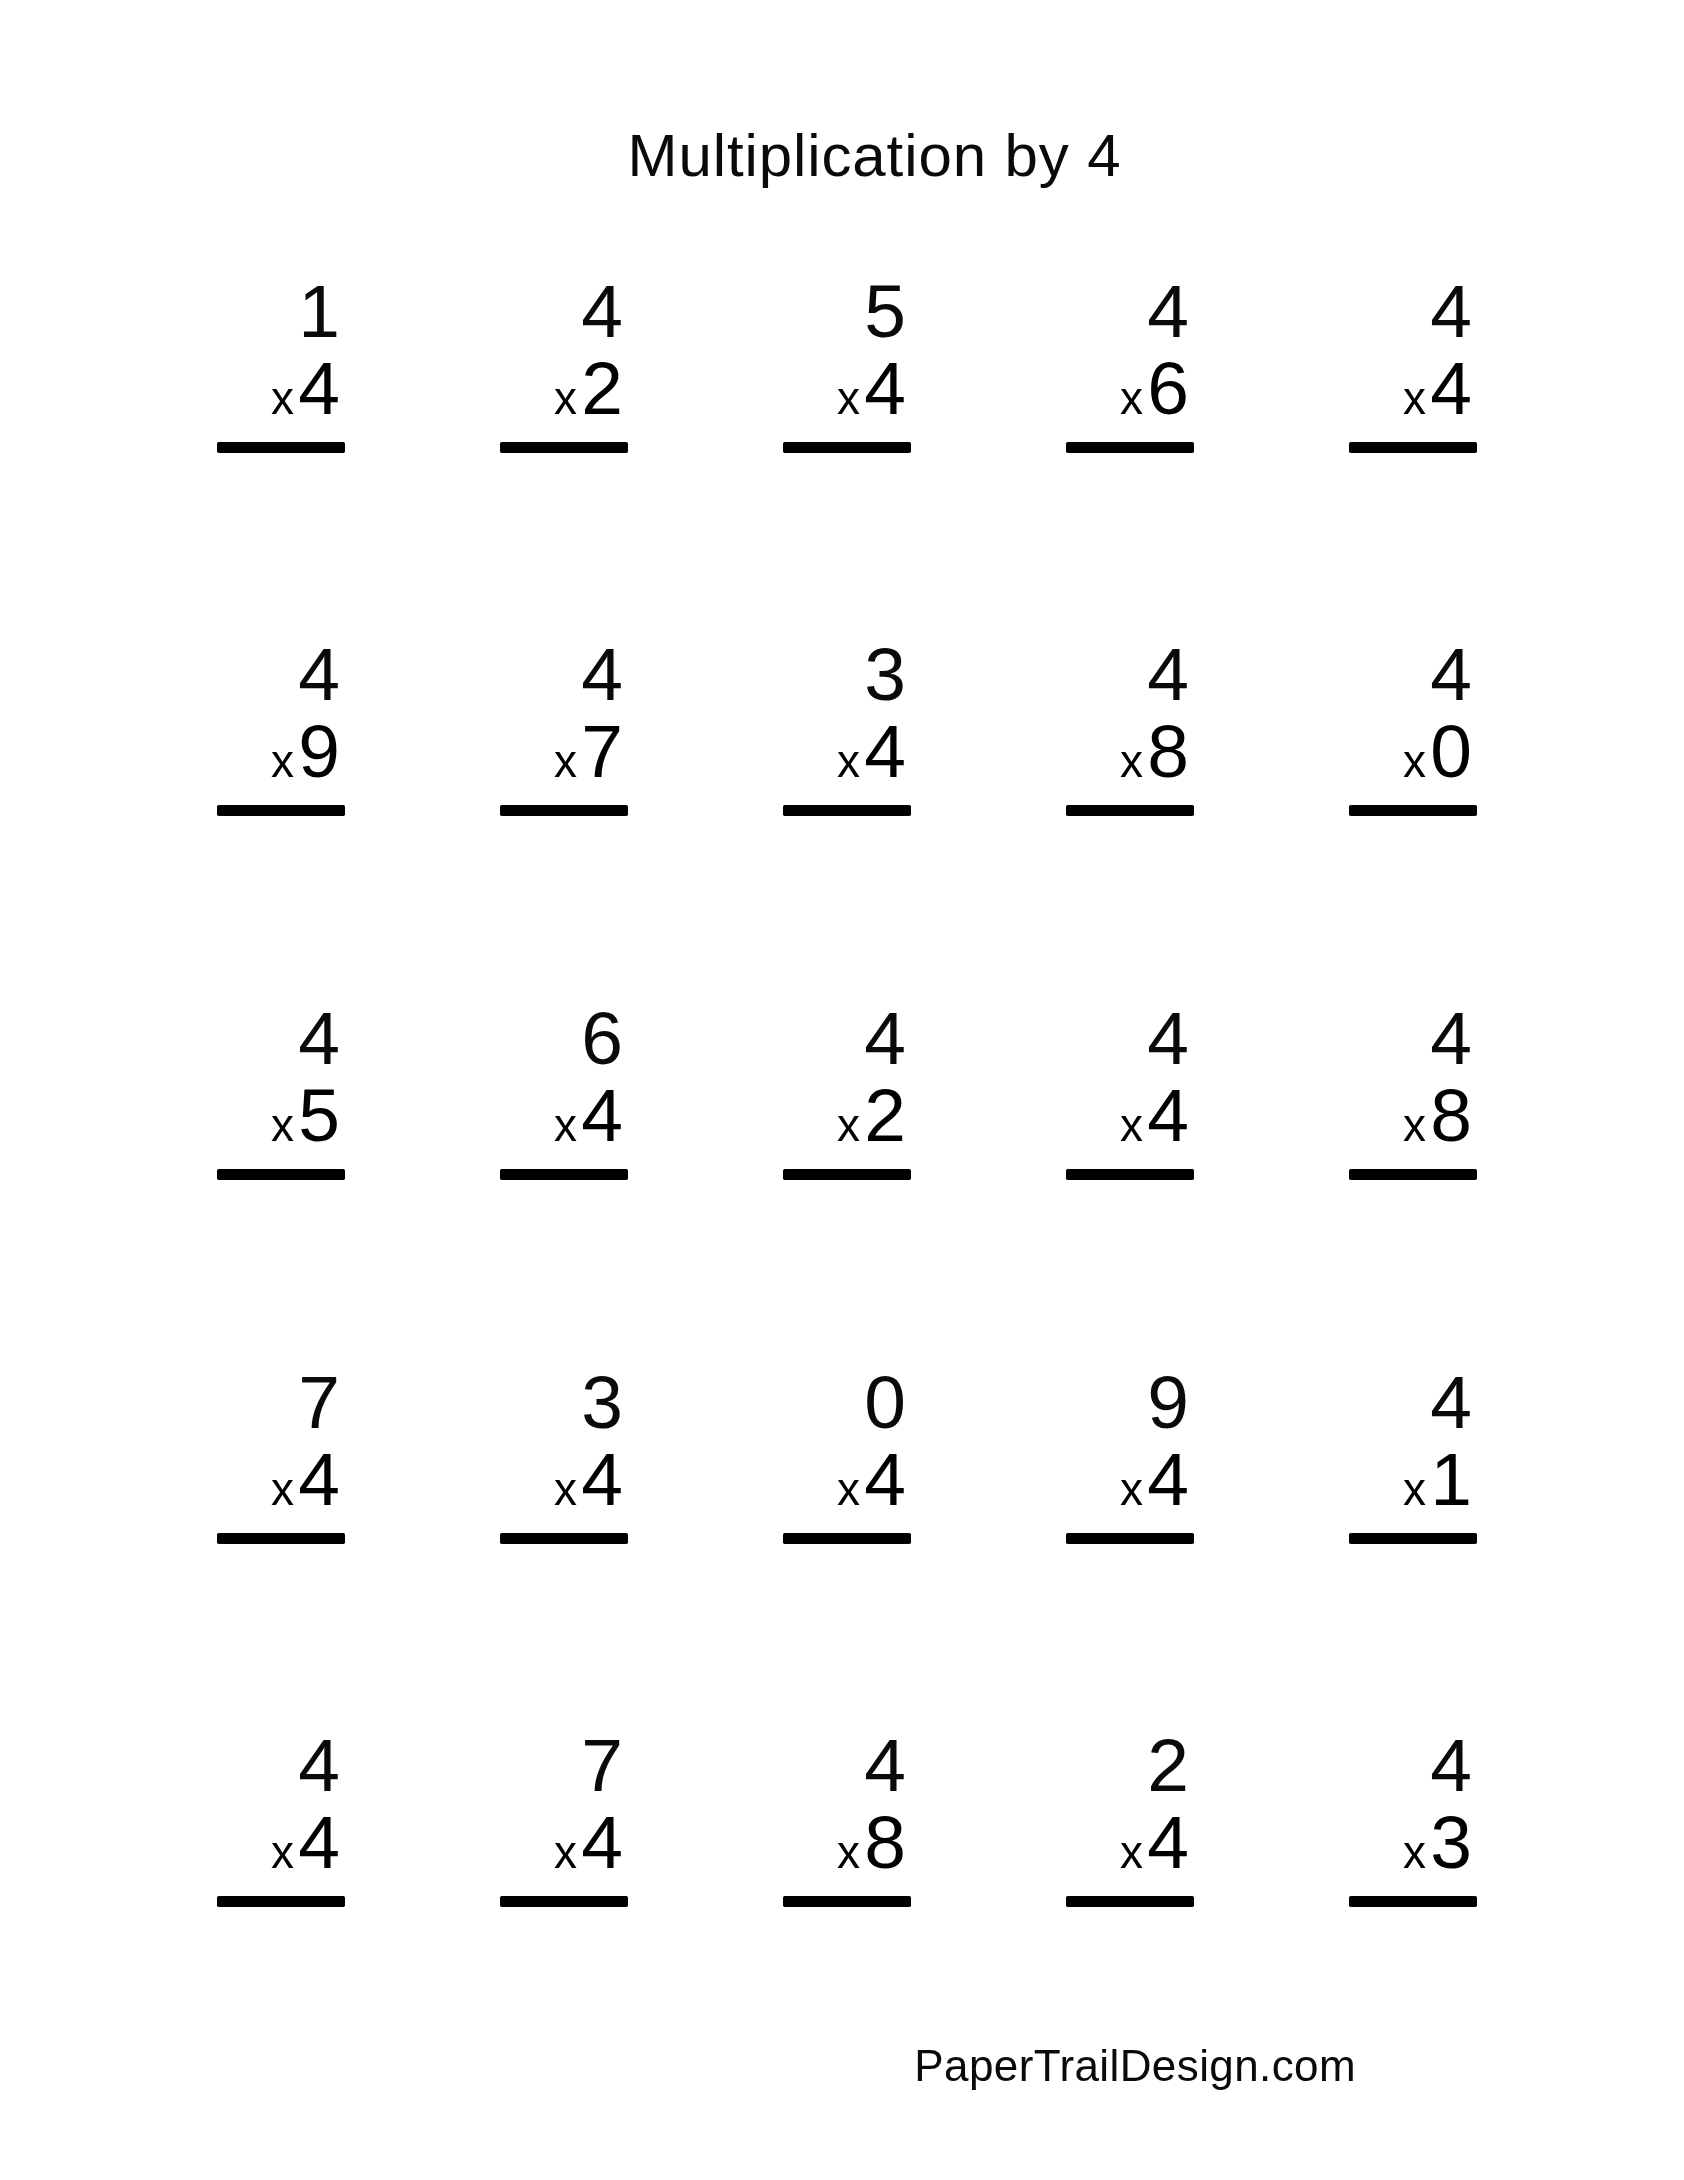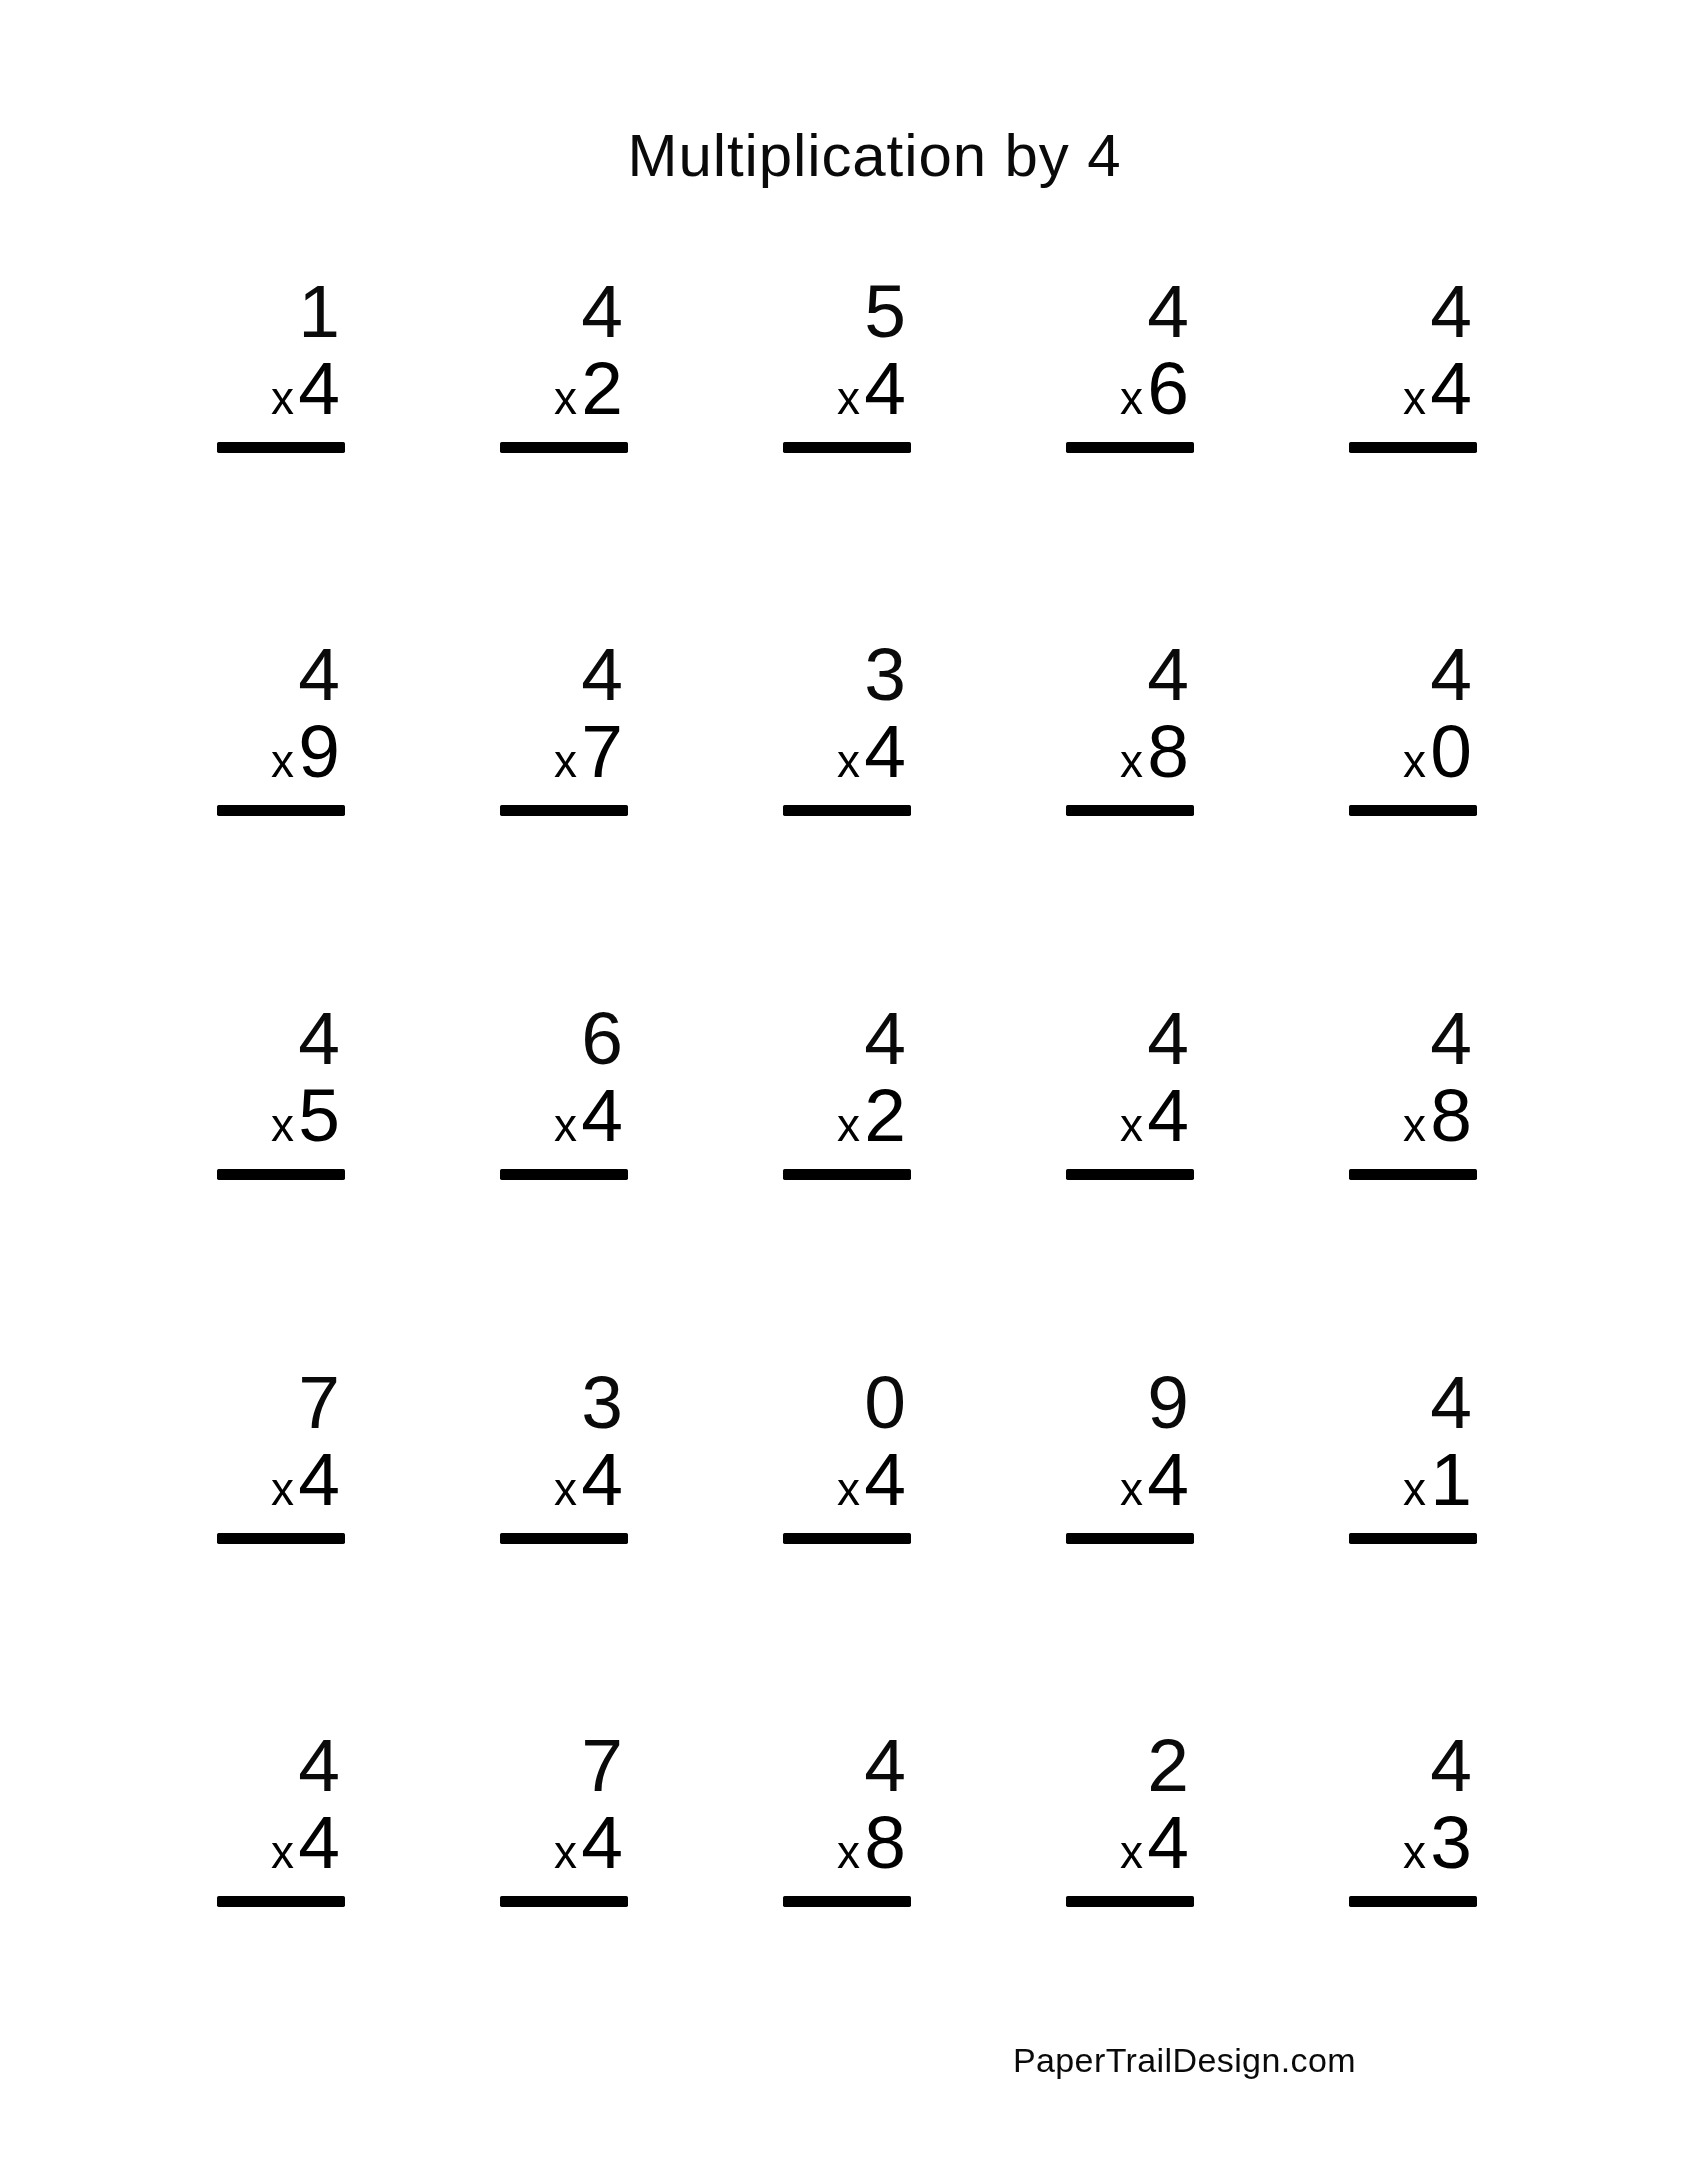--- a/index.html
+++ b/index.html
@@ -57,21 +57,21 @@
   .rule {
     height: 11px;
     background: #000000;
     margin-top: 5.1px;
     border-radius: 1.7px;
   }
   .footer {
     position: absolute;
     top: 2041px;
     right: 329px;
-    font-size: 34px;
+    font-size: 44px;
     letter-spacing: 0.4px;
     color: #0a0a0a;
   }
 </style>
 </head>
 <body>
 
 <div class="title">Multiplication by 4</div>
 
 <div class="row row-0">

